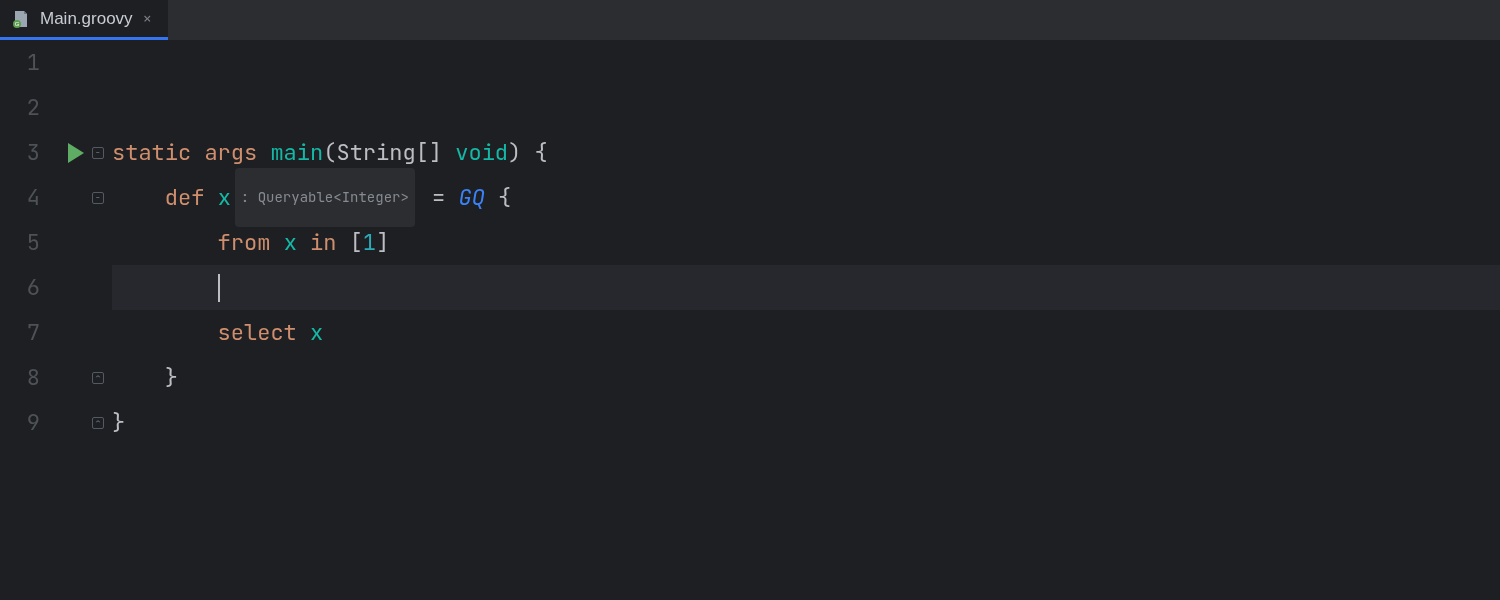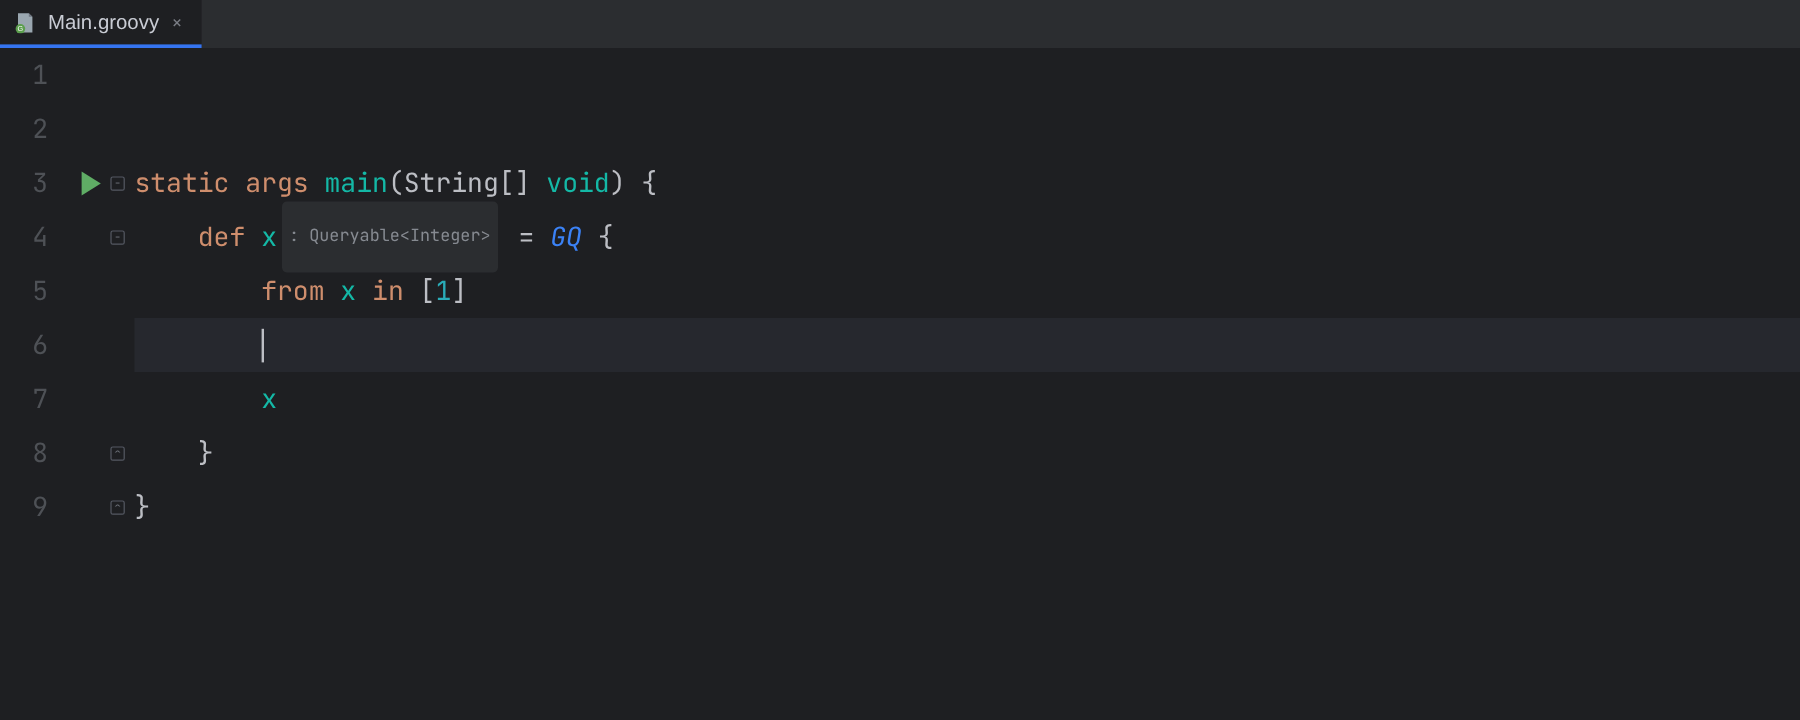--- a/index.html
+++ b/index.html
@@ -151,18 +151,18 @@
           <div class="fold" style="position: absolute; right: 2px;">⌃</div>
         </div>
       </div>
     <div class="code" id="code-area">
         <div class="code-line"><span></span></div>
         <div class="code-line"><span></span></div>
         <div class="code-line"><span></span><span class="tok-kw">static </span><span class="tok-kw">args </span><span class="tok-ident">main</span><span class="tok-punc">(</span><span class="tok-type">String</span><span class="tok-punc">[] </span><span class="tok-ident">void</span><span class="tok-punc">) {</span></div>
         <div class="code-line"><span>    </span><span class="tok-kw">def </span><span class="tok-ident">x</span><span class="inlay">: Queryable&lt;Integer&gt;</span><span class="tok-punc"> = </span><span class="tok-gq">GQ</span><span class="tok-punc"> {</span></div>
         <div class="code-line"><span>        </span><span class="tok-kw">from </span><span class="tok-ident">x </span><span class="tok-kw">in </span><span class="tok-punc">[</span><span class="tok-num">1</span><span class="tok-punc">]</span></div>
         <div class="code-line hl-current"><span>        </span><span class="caret"></span></div>
-        <div class="code-line"><span>        </span><span class="tok-ident">x</span></div>
+        <div class="code-line"><span>        </span><span class="tok-kw">select </span><span class="tok-ident">x</span></div>
         <div class="code-line"><span>    </span><span class="tok-punc">}</span></div>
         <div class="code-line"><span></span><span class="tok-punc">}</span></div>
       </div>
   </div>
 </div>
 
 </body></html>

